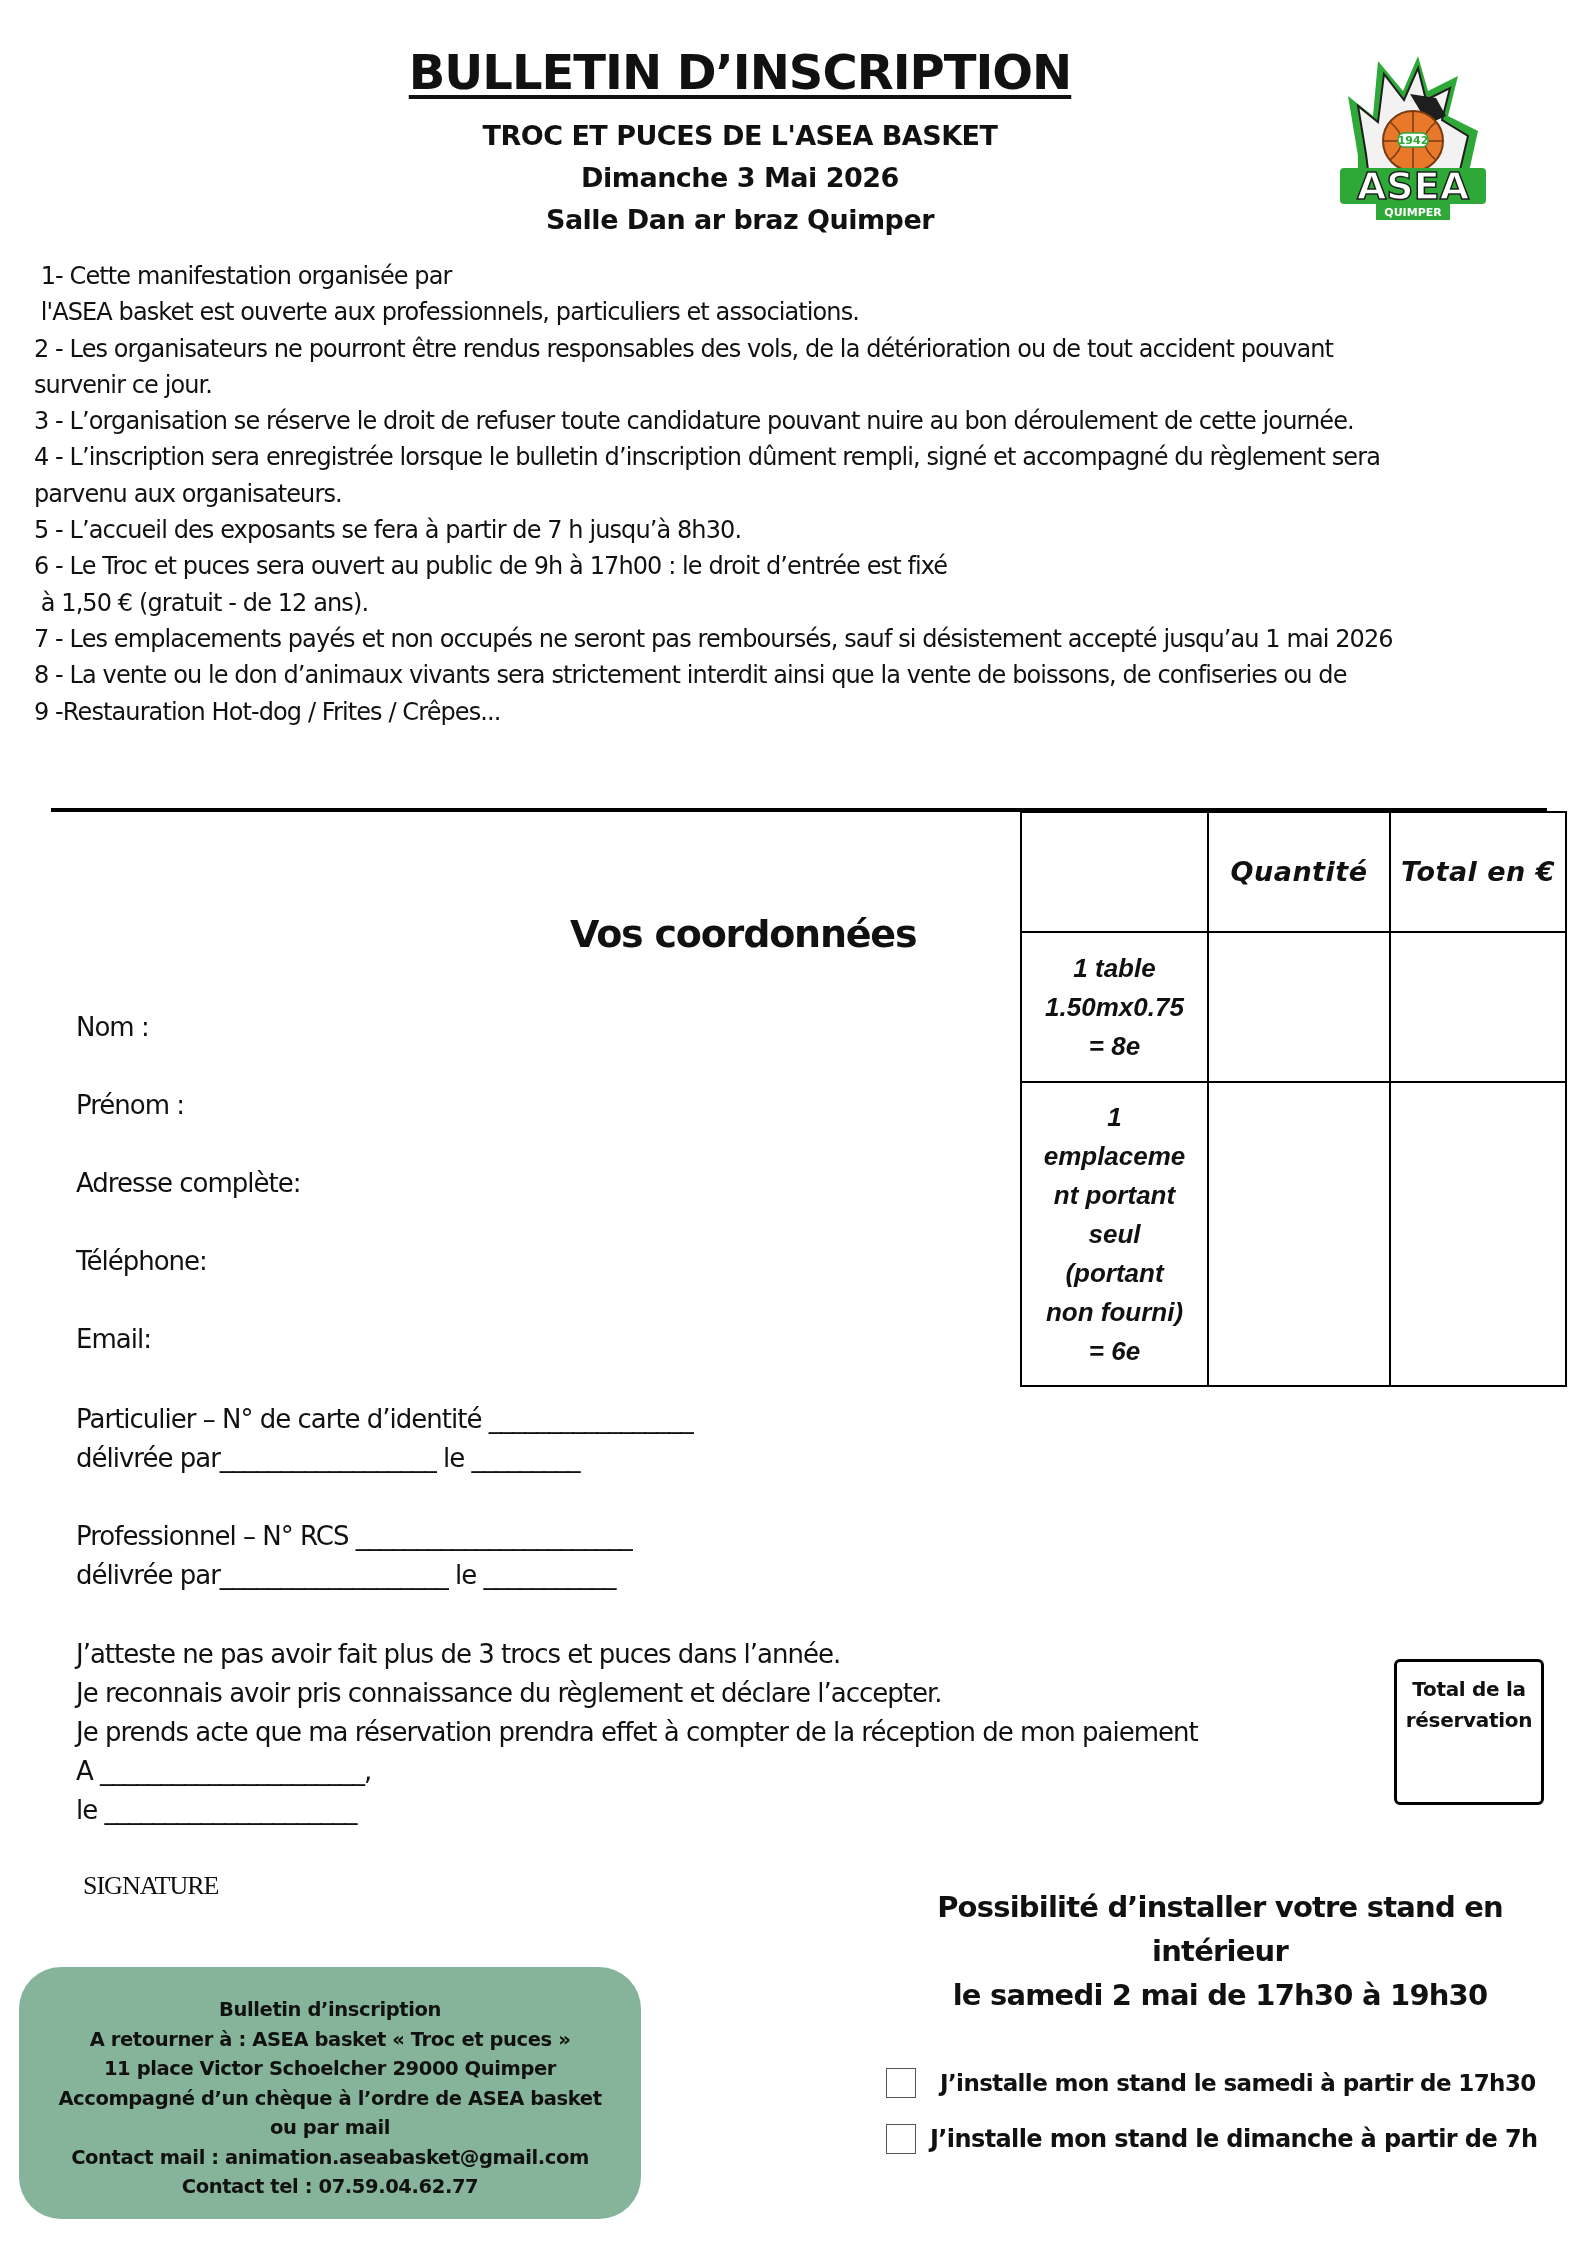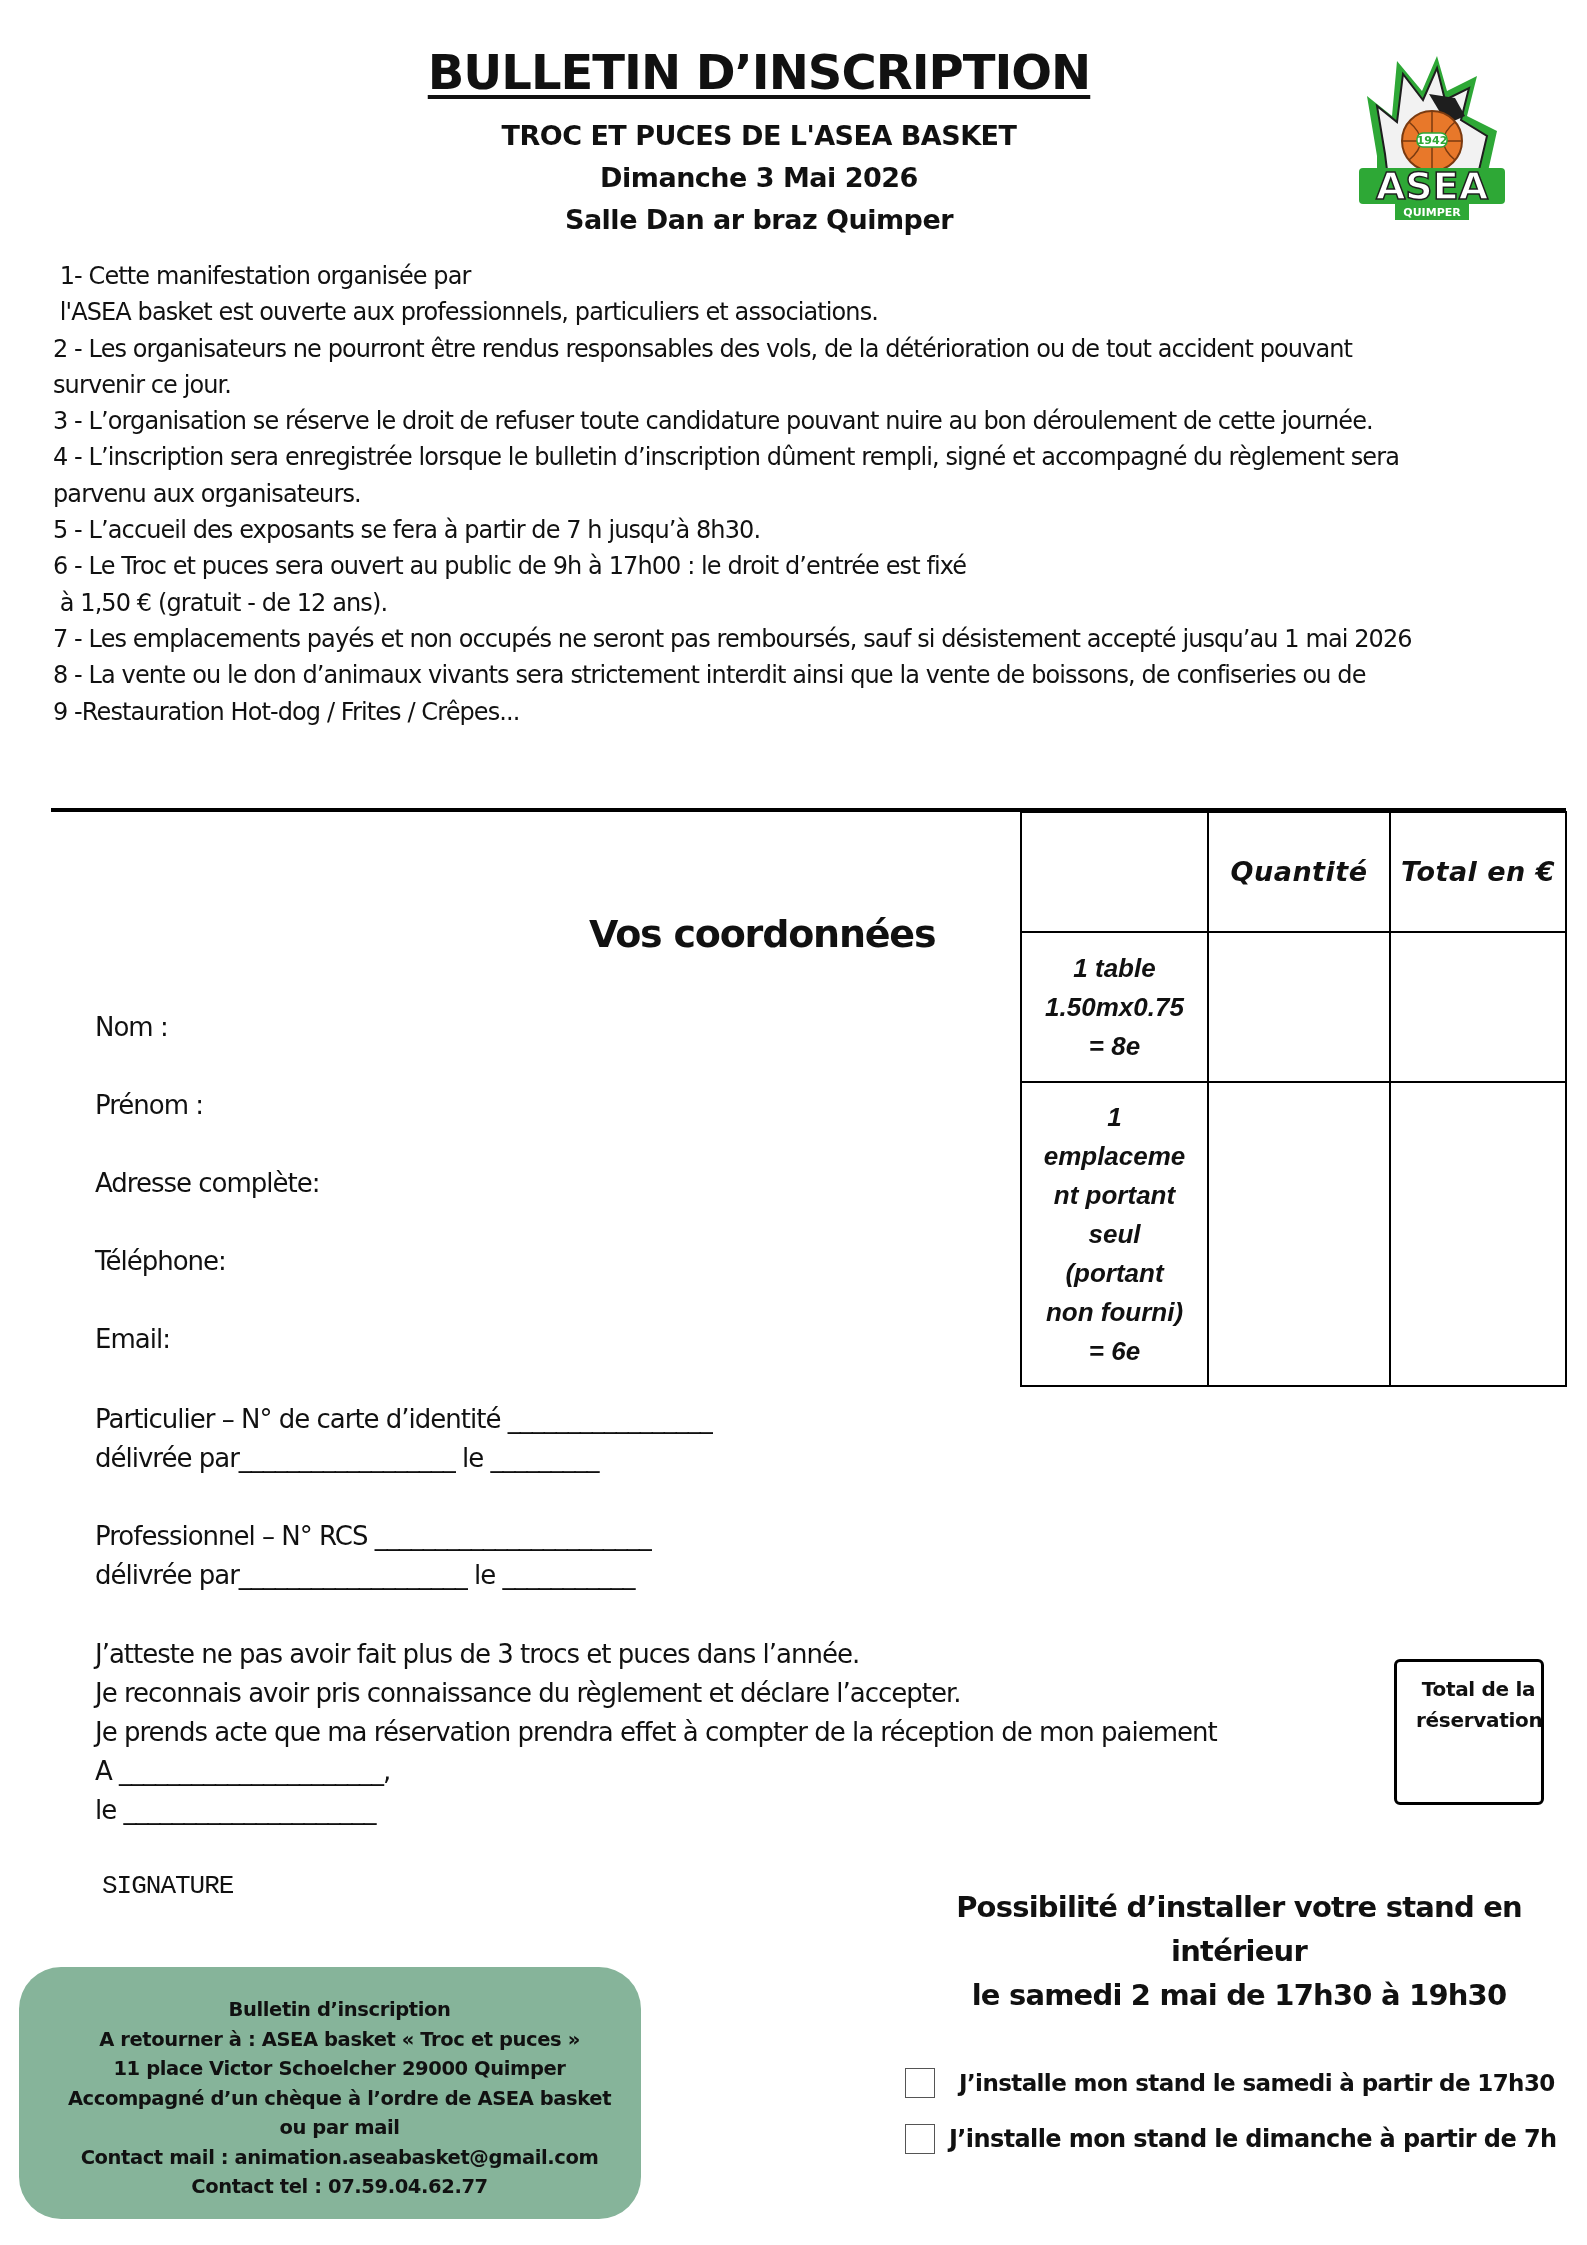--- a/index.html
+++ b/index.html
@@ -1,20 +1,20 @@
 <!DOCTYPE html>
 <html><head>
 <meta charset="utf-8">
 <style>
   html, body { margin: 0; padding: 0; background: #ffffff; }
   body {
     width: 1587px; height: 2245px; position: relative; overflow: hidden;
     font-family: "Liberation Sans", "DejaVu Sans", sans-serif; color: #111;
   }
-  .abs { position: absolute; padding-left: 19px; }
+  .abs { position: absolute; }
 
   
   .title {
     left: 0; top: 38px; width: 1480px; text-align: center;
     font-family: "DejaVu Sans", sans-serif; font-weight: bold;
     font-size: 48px; letter-spacing: -1px; line-height: 68px;
   }
   .title span { text-decoration: underline; text-decoration-thickness: 4px; text-underline-offset: 6px; }
   .subtitle {
     left: 0; width: 1480px; text-align: center;
@@ -60,21 +60,21 @@
     border: 3px solid #000; border-radius: 6px; text-align: center;
     font-family: "DejaVu Sans", sans-serif; font-weight: bold; font-size: 20px; line-height: 31px;
     padding-top: 12px; box-sizing: border-box; letter-spacing: -0.3px;
   }
 
   
   .decl {
     left: 76px; top: 1635px; font-family: "DejaVu Sans", sans-serif; font-size: 26px;
     letter-spacing: -1px; line-height: 39px;
   }
-  .signature { left: 83px; top: 1871px; font-family: Liberation Mono, monospace; font-size: 26px; letter-spacing: -1px; }
+  .signature { left: 83px; top: 1871px; font-family: Liberation Serif, serif; font-size: 26px; letter-spacing: -1px; }
 
   
   .green-box {
     left: 19px; top: 1967px; width: 622px; height: 252px; background: #86B49A;
     border-radius: 42px; text-align: center; box-sizing: border-box; padding-top: 28px;
     font-family: "DejaVu Sans", sans-serif; font-weight: bold; font-size: 19.5px;
     line-height: 29.5px; letter-spacing: -0.4px;
   }
 
   

